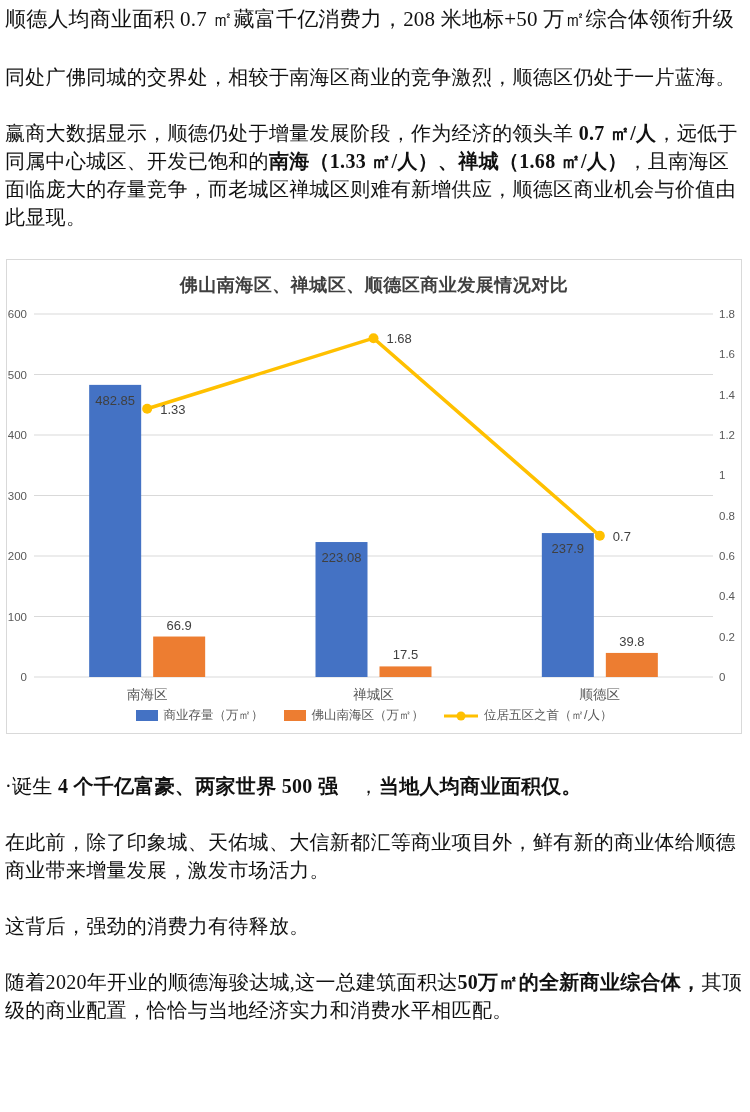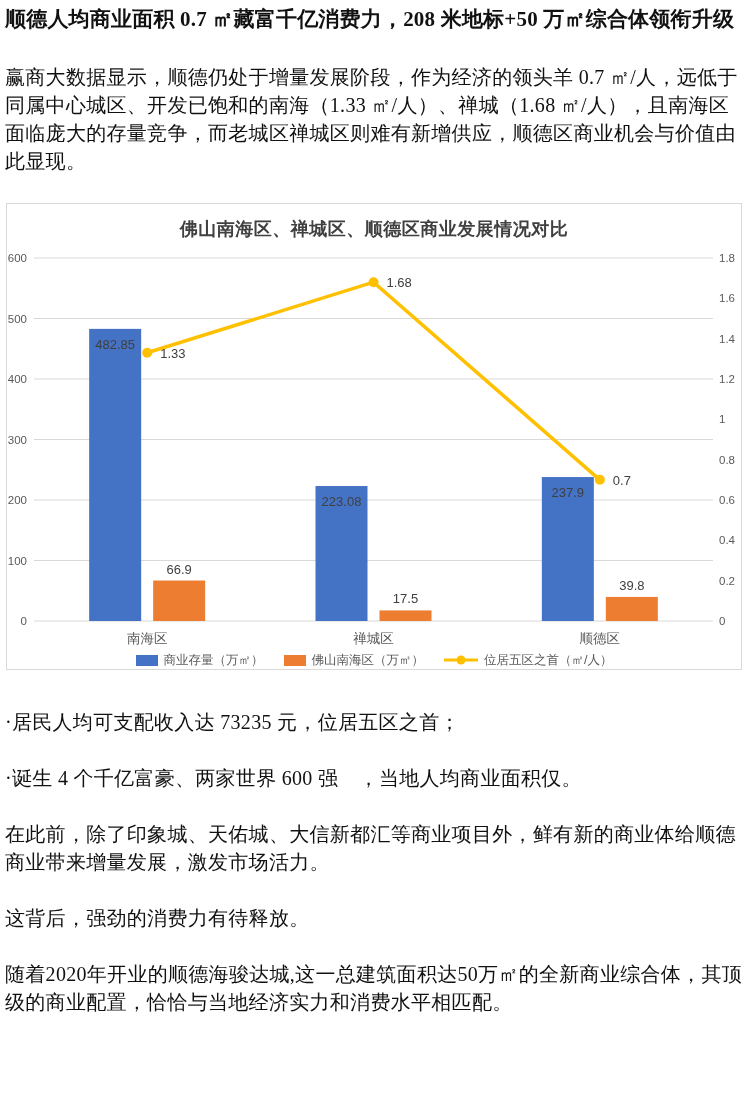--- a/index.html
+++ b/index.html
@@ -3,53 +3,54 @@
 <meta charset="utf-8">
 <style>
   html,body{margin:0;padding:0;}
   body{
     width:750px;height:1112px;background:#ffffff;color:#111111;
     font-family:"Liberation Serif","DejaVu Serif",serif;
     overflow:hidden;
   }
   .page{padding:6px 5px 0 5px;}
   h1{
-    font-size:21px;line-height:26px;font-weight:700;
+    font-size:21px;line-height:26px;font-weight:400;
     margin:0 0 31px 0;letter-spacing:0.2px;
   }
   p{
     font-size:20px;line-height:28px;margin:0 0 28px 0;letter-spacing:0.3px;
   }
-  .b{font-weight:400;margin-top:15px;}
+  .b{font-weight:700;margin-top:15px;}
   figure.chart-box{
     box-sizing:border-box;
     width:736px;margin:0 0 38px 1px;
     border:1px solid #D9D9D9;background:#ffffff;
-    padding:12px 0 0 0;
+    padding:12px 0 8px 0;
     font-family:"Liberation Sans","DejaVu Sans",sans-serif;
   }
   .chart-title{
     text-align:center;font-size:18px;font-weight:700;color:#404040;
     line-height:26px;margin:0 0 4px 0;letter-spacing:0.5px;
   }
   #chart-svg{display:block;}
   .chart-legend{
-    display:flex;justify-content:center;align-items:center;gap:20px;
+    display:flex;justify-content:center;align-items:flex-start;gap:20px;
     font-size:12.5px;color:#595959;height:18px;
   }
   .legend-item{display:inline-flex;align-items:center;gap:6px;}
   .legend-swatch{width:22px;height:11px;display:inline-block;}
 </style>
 </head>
 <body>
 
 <div class="page">
 
   <h1>顺德人均商业面积 0.7 ㎡藏富千亿消费力，208 米地标+50 万㎡综合体领衔升级</h1>
 
+  <p><span>同处广佛同城的交界处，相较于南海区商业的竞争激烈，顺德区仍处于一片蓝海。</span></p>
   <p><span>赢商大数据显示，顺德仍处于增量发展阶段，作为经济的领头羊 </span><span class="b">0.7 ㎡/人</span><span>，远低于同属中心城区、开发已饱和的</span><span class="b">南海（1.33 ㎡/人）、禅城（1.68 ㎡/人）</span><span>，且南海区面临庞大的存量竞争，而老城区禅城区则难有新增供应，顺德区商业机会与价值由此显现。</span></p>
 
   <figure class="chart-box">
     <div class="chart-title">佛山南海区、禅城区、顺德区商业发展情况对比</div>
     <svg id="chart-svg" width="734" height="405" viewBox="0 0 734 405">
         <line x1="27" y1="375" x2="706" y2="375" stroke="#D9D9D9" stroke-width="1"></line>
         <text x="20" y="379" text-anchor="end" font-size="11.5" fill="#595959">0</text>
         <line x1="27" y1="314.5" x2="706" y2="314.5" stroke="#D9D9D9" stroke-width="1"></line>
         <text x="20" y="318.5" text-anchor="end" font-size="11.5" fill="#595959">100</text>
         <line x1="27" y1="254" x2="706" y2="254" stroke="#D9D9D9" stroke-width="1"></line>
@@ -107,19 +108,18 @@
         <span class="legend-item">
           <svg width="34" height="12">
             <line x1="0" y1="6" x2="34" y2="6" stroke="#FFC000" stroke-width="3"></line>
             <circle cx="17" cy="6" r="4.5" fill="#FFC000"></circle>
           </svg>
           <span class="legend-label">位居五区之首（㎡/人）</span>
         </span>
       </div>
   </figure>
 
-  <p><span>·居民</span><span class="b">人均可支配收入达 73235 元</span><span>，位居五区之首；</span></p>
-  <p><span>·诞生 </span><span class="b">4 个千亿富豪、两家世界 600 强</span><span>　，</span><span class="b">当地人均商业面积仅。</span></p>
+  <p><span>·诞生 </span><span class="b">4 个千亿富豪、两家世界 500 强</span><span>　，</span><span class="b">当地人均商业面积仅。</span></p>
   <p><span>在此前，除了印象城、天佑城、大信新都汇等商业项目外，鲜有新的商业体给顺德商业带来增量发展，激发市场活力。</span></p>
   <p><span>这背后，强劲的消费力有待释放。</span></p>
   <p><span>随着2020年开业的顺德海骏达城,这一总建筑面积达</span><span class="b">50万㎡的全新商业综合体，</span><span>其顶级的商业配置，恰恰与当地经济实力和消费水平相匹配。</span></p>
 
 </div>
 
 </body></html>

